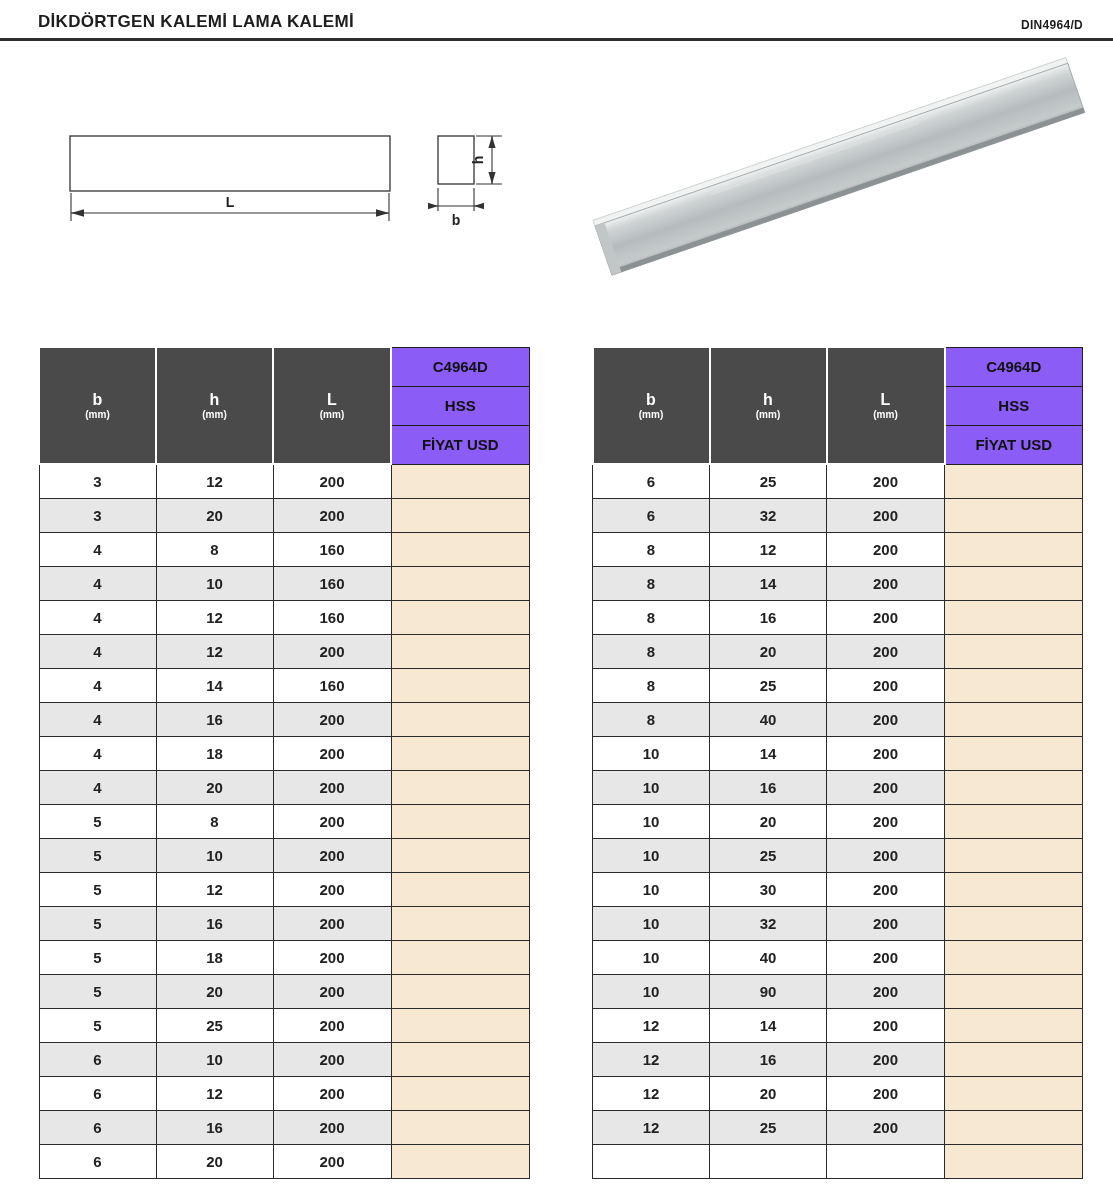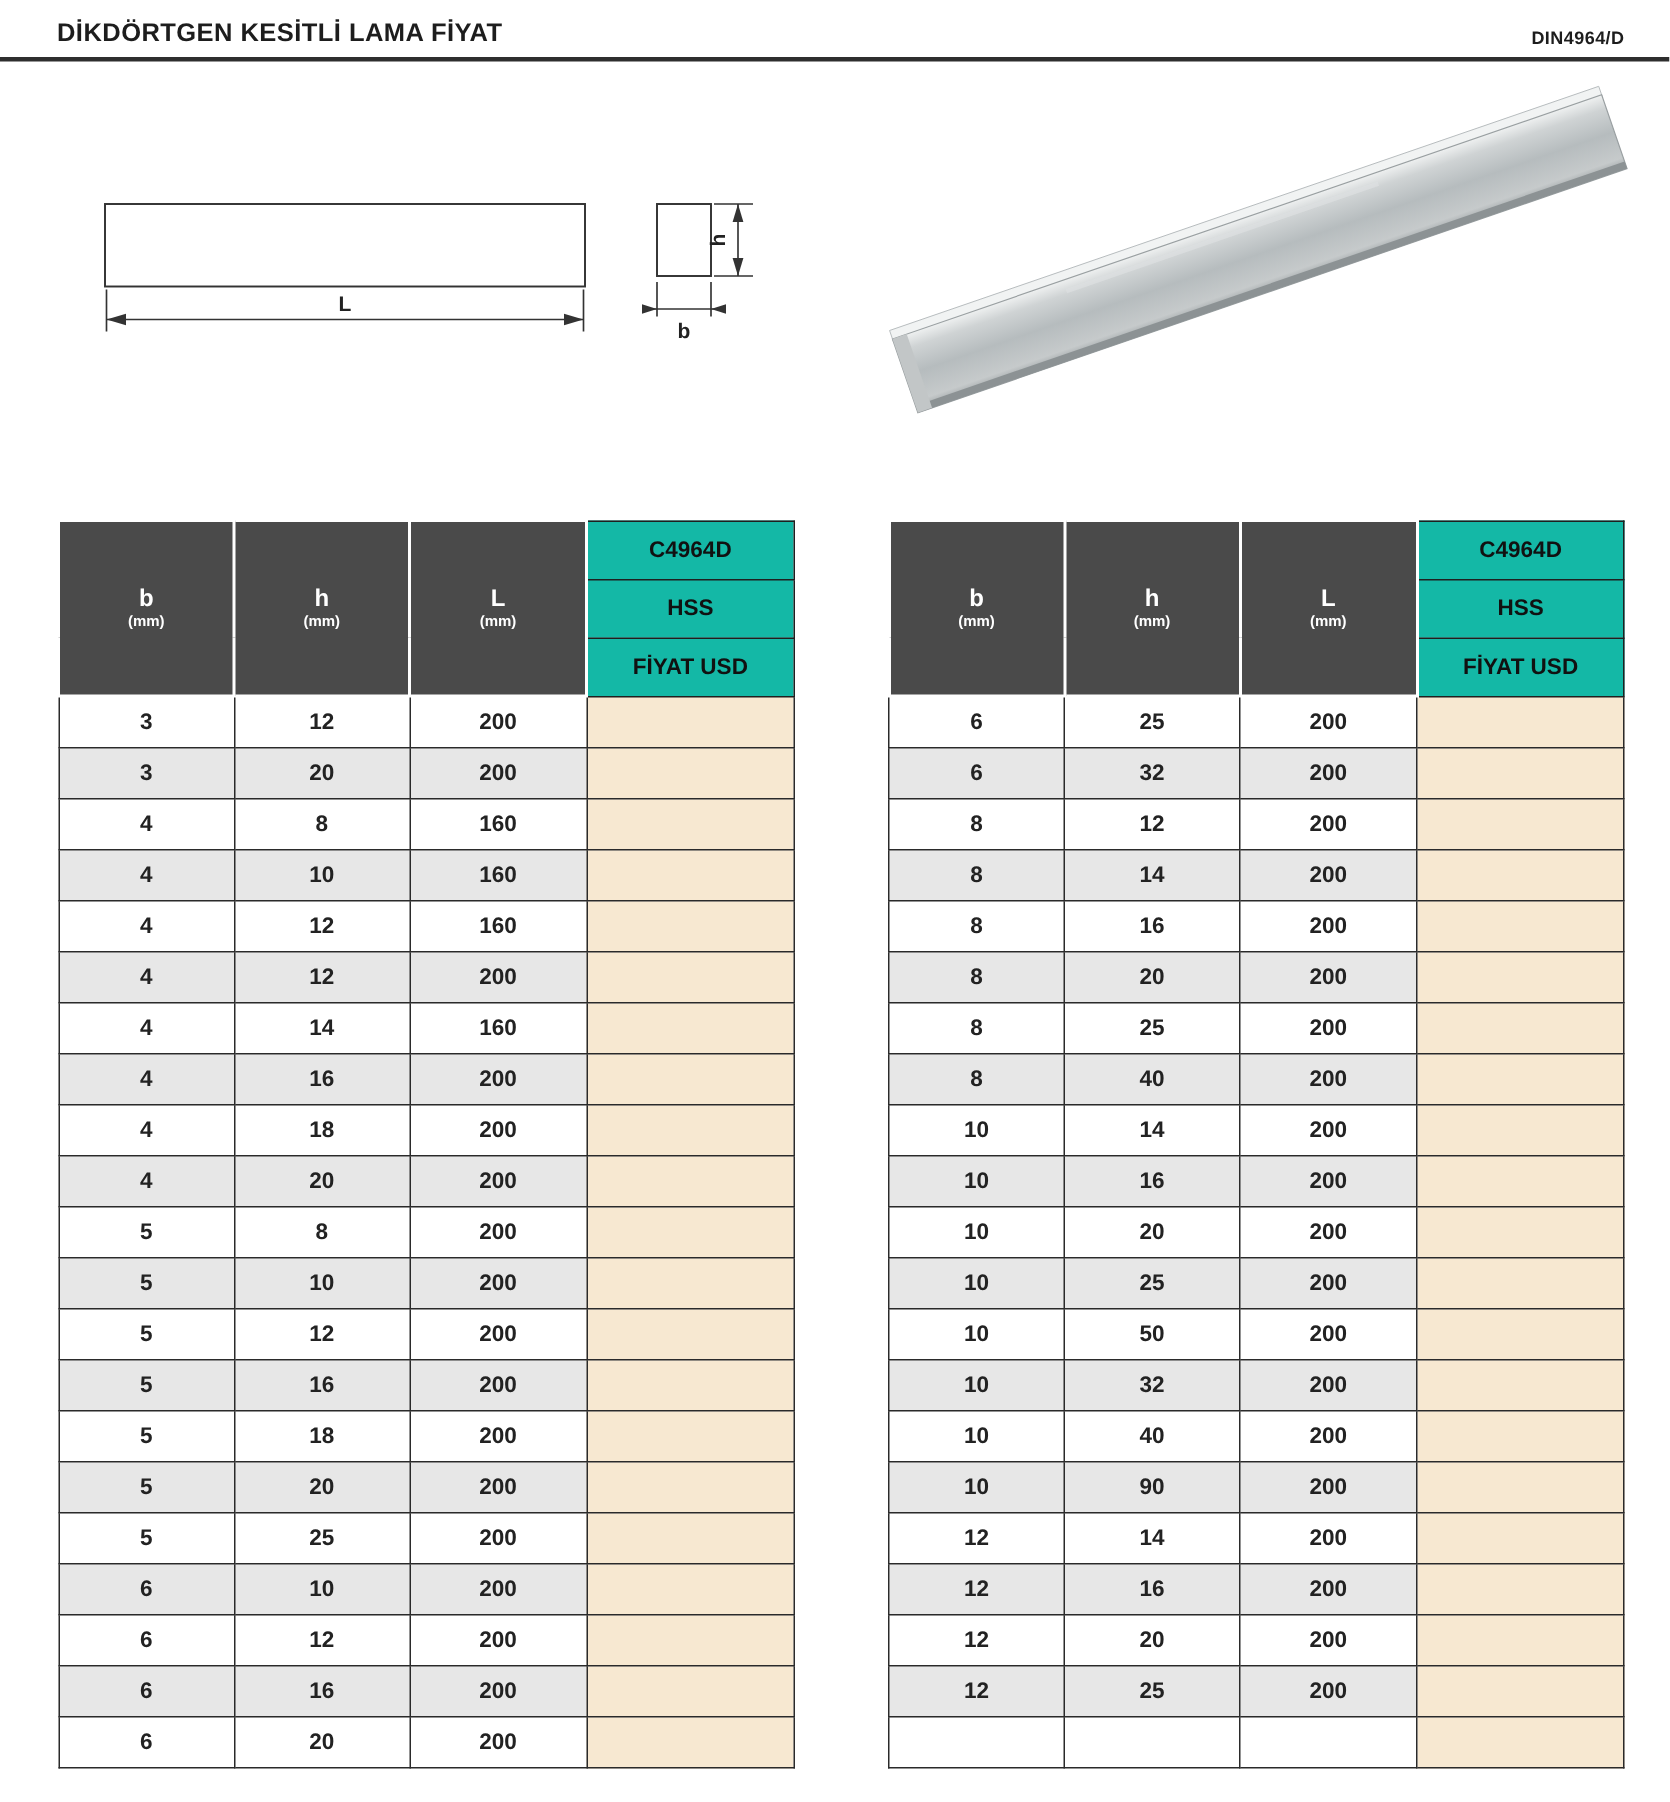--- a/index.html
+++ b/index.html
@@ -45,39 +45,39 @@
     font-weight:bold; text-align:center; vertical-align:middle;
     padding:0;
   }
   th.dim {
     background:#4a4a4a; color:#ffffff;
     border:2px solid #ffffff;
   }
   th.dim .dim-letter { display:block; font-size:16px; line-height:1.15; }
   th.dim .dim-unit   { display:block; font-size:10px; line-height:1.15; }
   th.code {
-    background:#14b8a6; color:#111;
+    background:#8b5cf6; color:#111;
     border:1px solid #1f1f1f;
     height:38px; font-size:15px;
   }
   tbody td {
     border:1px solid #2a2a2a;
     height:33px; font-size:15px; color:#222;
     background:#ffffff;
   }
   tbody tr:nth-child(even) td { background:#e7e7e7; }
   tbody td.price { background:#f7e8d1 !important; }
 </style>
 </head>
 <body>
 
 <div class="page">
 
   <header class="page-header">
-    <h1 class="page-title">DİKDÖRTGEN KESİTLİ LAMA FİYAT</h1>
+    <h1 class="page-title">DİKDÖRTGEN KALEMİ LAMA KALEMİ</h1>
     <div class="standard-code">DIN4964/D</div>
   </header>
 
   <svg class="drawing-area" width="1113" height="285" viewBox="0 0 1113 285" xmlns="http://www.w3.org/2000/svg">
     <defs>
       <linearGradient id="metal" x1="0" y1="0" x2="0" y2="1">
         <stop offset="0" stop-color="#eef0f0"></stop>
         <stop offset="0.18" stop-color="#cfd3d4"></stop>
         <stop offset="0.5" stop-color="#b6bcbe"></stop>
         <stop offset="0.85" stop-color="#c6cacb"></stop>
@@ -382,21 +382,21 @@
             <td class="price"></td>
           </tr>
           <tr>
             <td>10</td>
             <td>25</td>
             <td>200</td>
             <td class="price"></td>
           </tr>
           <tr>
             <td>10</td>
-            <td>50</td>
+            <td>30</td>
             <td>200</td>
             <td class="price"></td>
           </tr>
           <tr>
             <td>10</td>
             <td>32</td>
             <td>200</td>
             <td class="price"></td>
           </tr>
           <tr>

